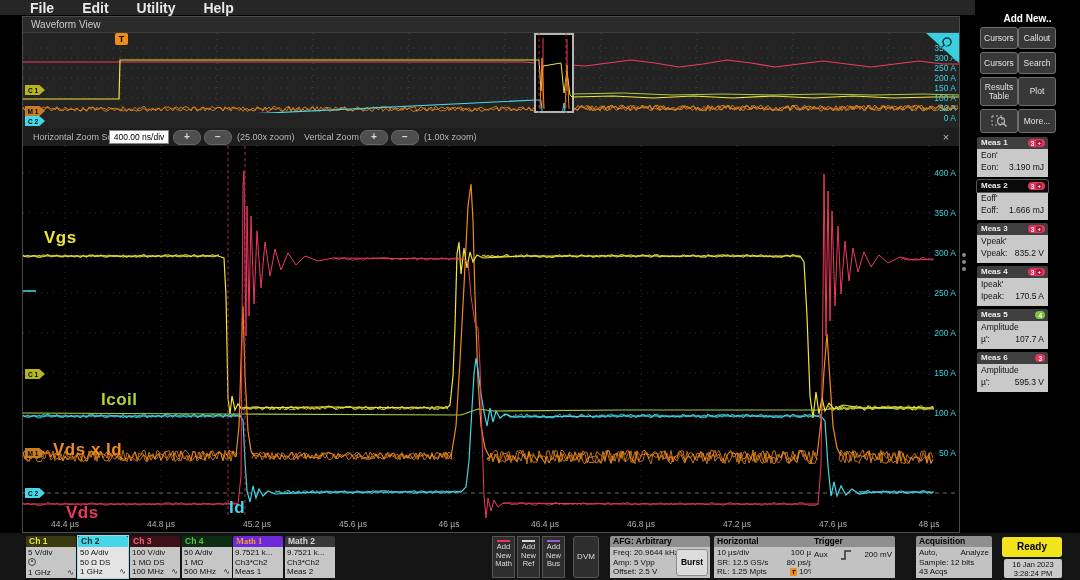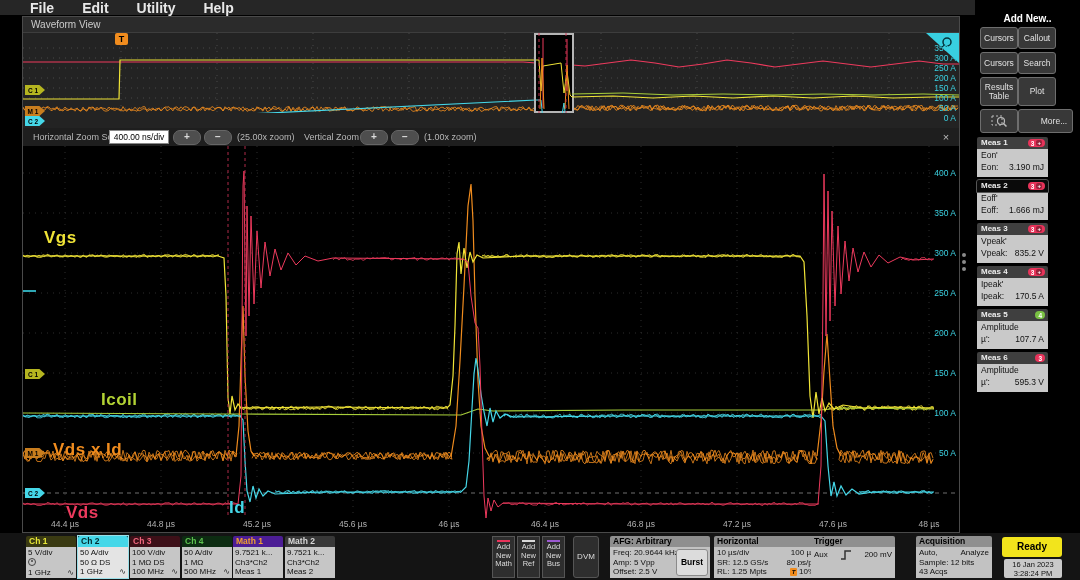--- a/index.html
+++ b/index.html
@@ -286,21 +286,21 @@
       <div class="rbtn" style="left: 43px; top: 52px; width: 36px; height: 20px;">Search</div>
       <div class="rbtn" style="left: 5px; top: 77px; width: 36px; height: 27px;">Results Table</div>
       <div class="rbtn" style="left: 43px; top: 77px; width: 36px; height: 27px;">Plot</div>
       <div class="rbtn" style="left: 5px; top: 109px; width: 36px; height: 22px;">
         <svg width="17" height="14">
           <rect x="1" y="2" width="10" height="9" fill="none" stroke="#bbb" stroke-dasharray="2 2"></rect>
           <circle cx="10" cy="7" r="3.5" fill="none" stroke="#bbb" stroke-width="1.2"></circle>
           <line x1="12.5" y1="9.5" x2="15.5" y2="12.5" stroke="#bbb" stroke-width="1.5"></line>
         </svg>
       </div>
-      <div class="rbtn" style="left: 43px; top: 109px; width: 36px; height: 22px; padding-left: 17px;">More...</div>
+      <div class="rbtn" style="left: 43px; top: 109px; width: 36px; height: 22px;">More...</div>
     </div>
   <div id="meas-list">
       <div class="meas" style="top: 137px;">
         <div class="mhdr">
           <span class="mname">Meas 1</span>
           <span class="pill" style="background: rgb(232, 51, 90);">3<span class="plus">+</span></span>
         </div>
         <div class="mbody">
           <div>Eon'</div>
           <div class="l2">
@@ -405,21 +405,21 @@
       </div>
       <div class="chtile" style="left: 182px;">
         <div class="t" style="background: rgb(13, 44, 18); color: rgb(93, 194, 79);">Ch 4</div>
         <div class="b">
           <div>50 A/div</div>
           <div>1 MΩ</div>
           <div>500 MHz<span class="bw">∿</span></div>
         </div>
       </div>
       <div class="chtile" style="left: 233px;">
-        <div class="t" style="background: #4c1d95; color: rgb(240, 160, 48);">Math 1</div>
+        <div class="t" style="background: #6d28d9; color: rgb(240, 160, 48); font-family: Liberation Serif, serif;">Math 1</div>
         <div class="b">
           <div>9.7521 k...</div>
           <div>Ch3*Ch2</div>
           <div>Meas 1</div>
         </div>
       </div>
       <div class="chtile" style="left: 285px;">
         <div class="t" style="background: rgb(56, 56, 56); color: rgb(216, 216, 216);">Math 2</div>
         <div class="b">
           <div>9.7521 k...</div>

